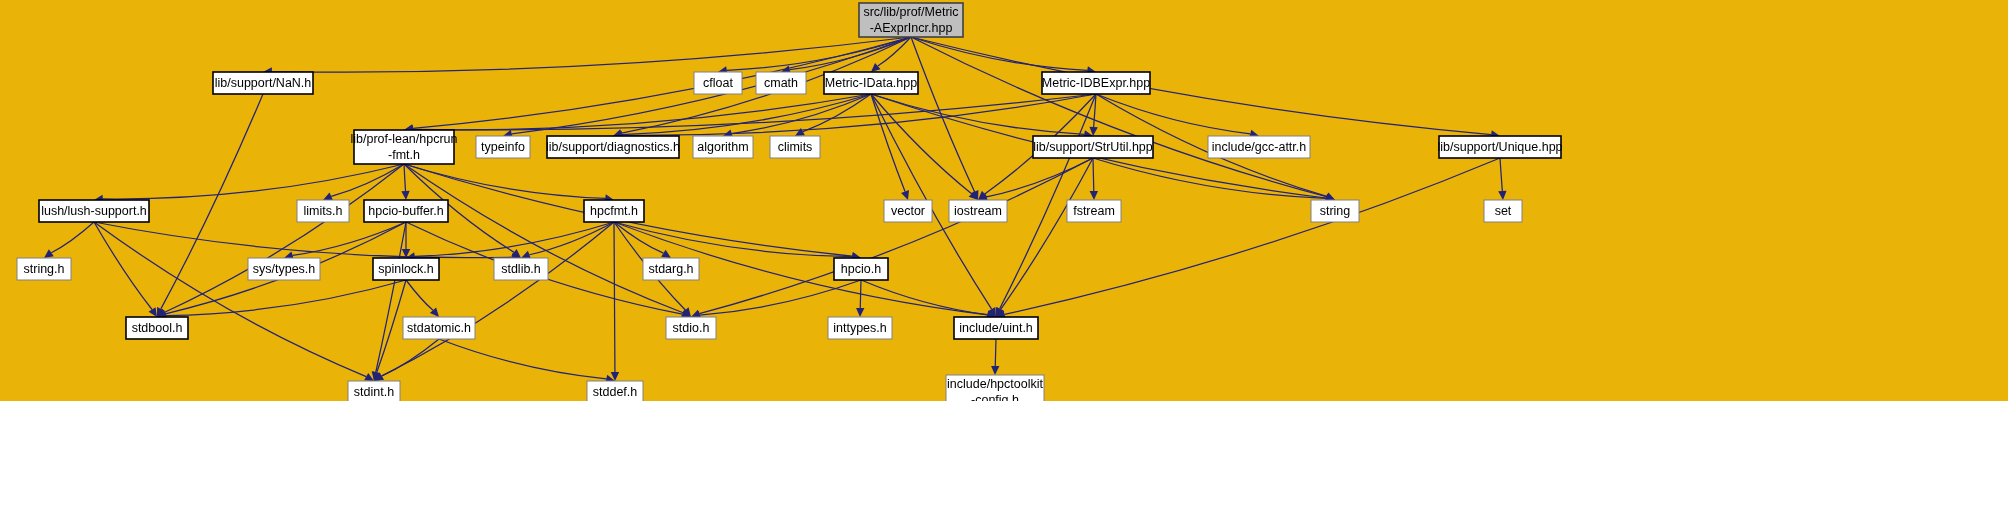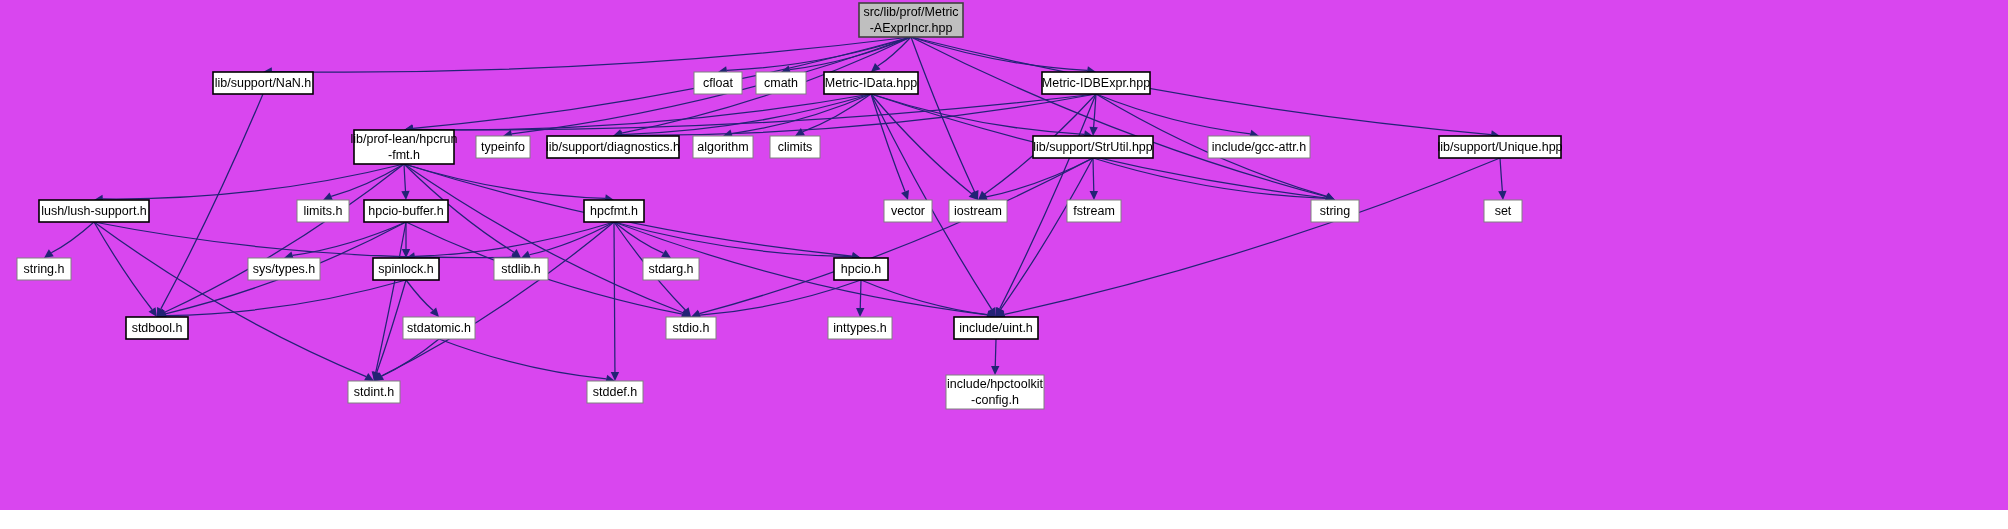--- a/index.html
+++ b/index.html
@@ -1,17 +1,17 @@
 <!DOCTYPE html>
 <html><head>
 <meta charset="utf-8">
 <style>
   html,body{margin:0;padding:0;background:#ffffff;}
   body{font-family:"Liberation Sans", sans-serif;}
-  #graph-wrap{position:relative;width:2008px;height:510px;background:#d946ef;overflow:hidden;}
+  #graph-wrap{position:relative;width:2008px;height:401px;background:#eab308;overflow:hidden;}
   svg{display:block;width:2008px;height:529px;}
   .node-box{fill:#ffffff;stroke:#808080;stroke-width:1;}
   .node-box.bold{stroke:#000000;stroke-width:1.6;}
   .node-box.root{fill:#bfbfbf;stroke:#404040;stroke-width:1.6;}
   .node-label{font-family:"Liberation Sans", sans-serif;font-size:12.5px;fill:#000;text-anchor:middle;dominant-baseline:middle;}
   .edge{fill:none;stroke:#232375;stroke-width:1.25;}
   .arrowhead{fill:#232375;}
 </style>
 </head>
 <body>

